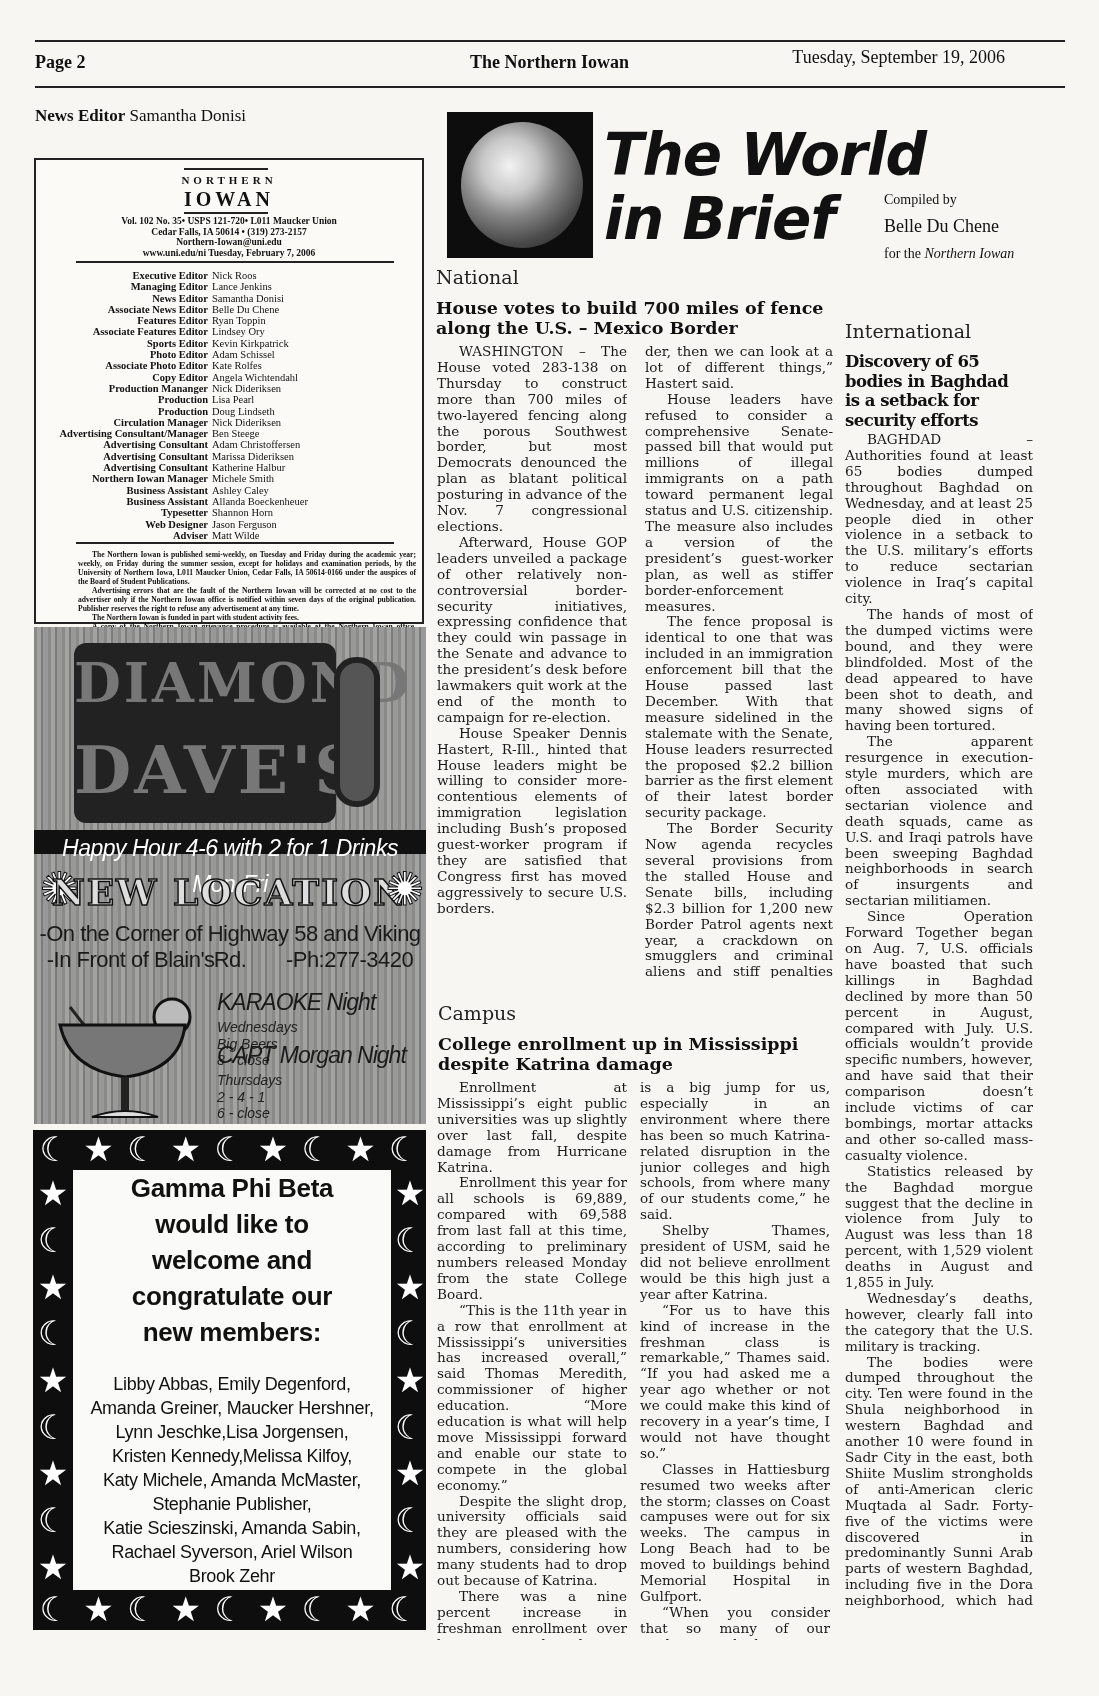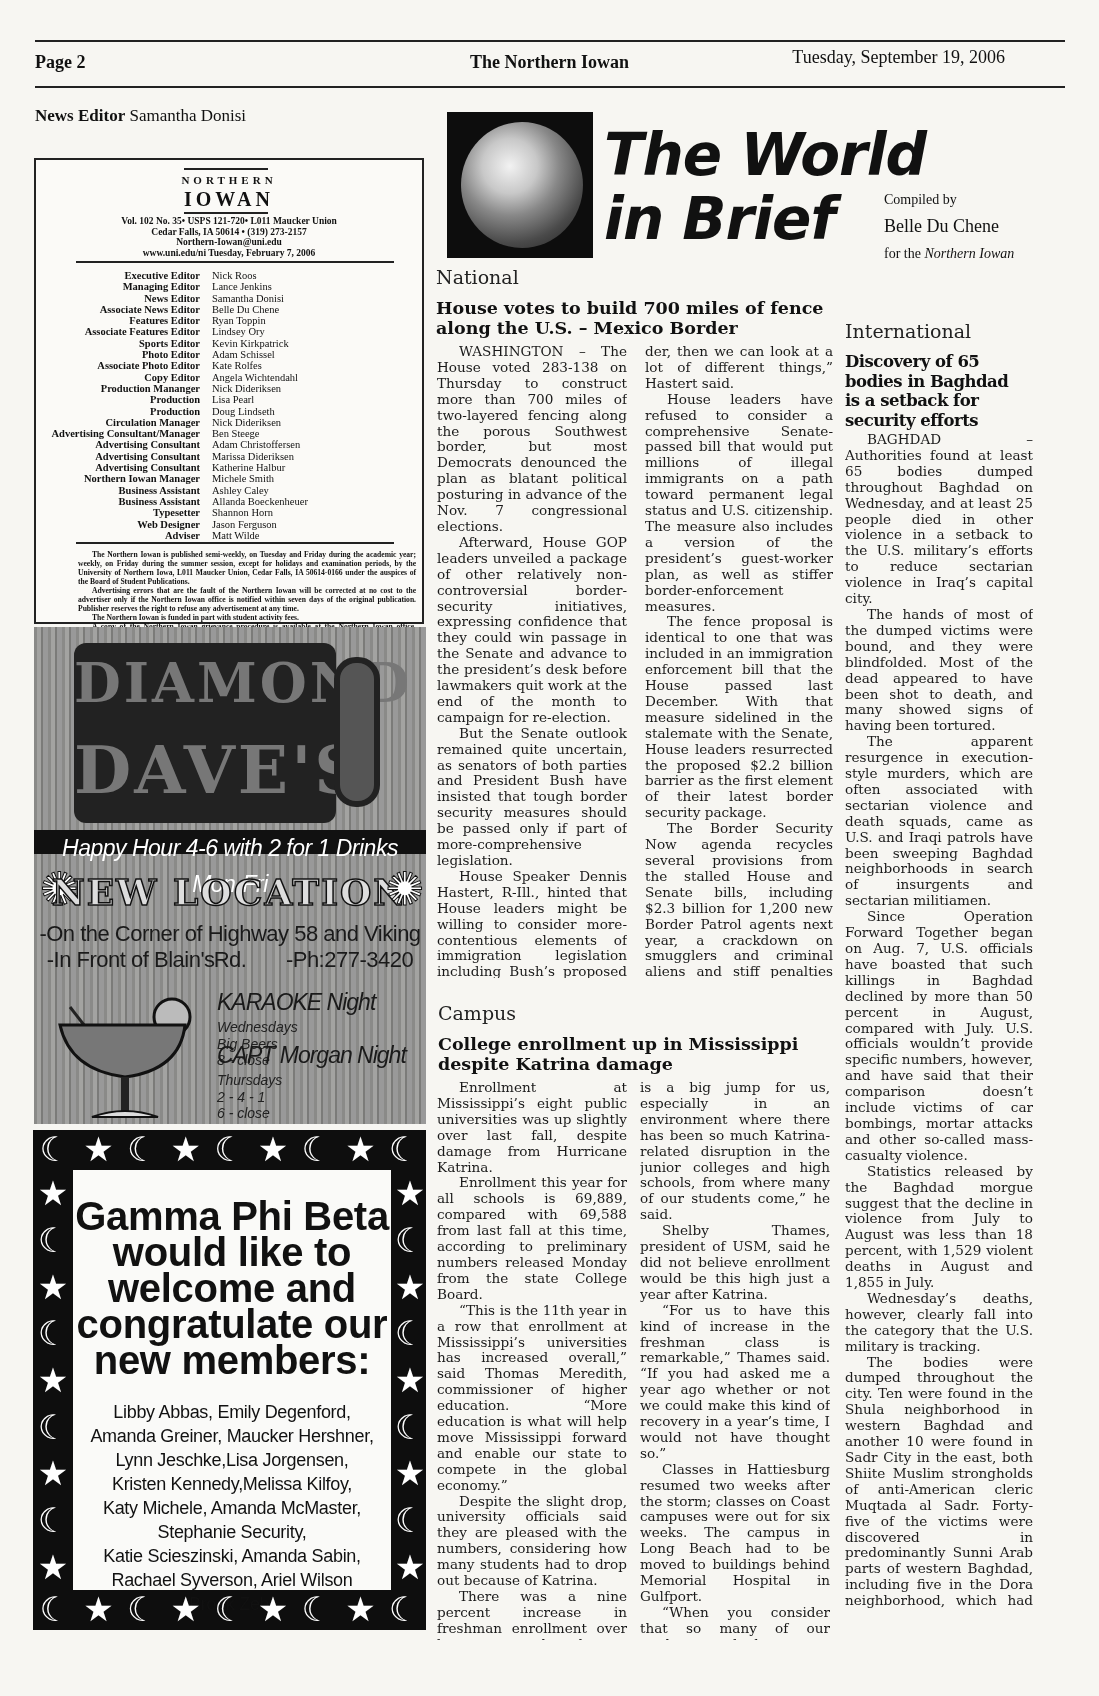--- a/index.html
+++ b/index.html
@@ -18,21 +18,21 @@
 
   
   .masthead { left: 34px; top: 158px; width: 390px; height: 466px; border: 2px solid #222; background: #fbfaf7; }
   .mh-rule { position: absolute; left: 148px; width: 84px; height: 2px; background: #222; }
   .mh-north { position: absolute; top: 14px; left: 0; width: 100%; text-align: center; font-size: 11px; letter-spacing: 4px; font-weight: bold; }
   .mh-iowa { position: absolute; top: 28px; left: 0; width: 100%; text-align: center; font-size: 20px; letter-spacing: 4px; font-weight: bold; }
   .mh-info { position: absolute; top: 56px; left: 0; width: 100%; text-align: center; font-size: 9.5px; font-weight: bold; line-height: 10.5px; }
   .mh-divider { position: absolute; left: 40px; width: 318px; height: 2px; background: #222; }
   .staff { position: absolute; top: 110px; left: 0; width: 100%; font-size: 10.5px; line-height: 11.3px; }
   .staff-row { display: flex; }
-  .staff-role { width: 176px; text-align: right; font-weight: bold; padding-right: 12px; white-space: nowrap; }
+  .staff-role { width: 176px; text-align: right; font-weight: bold; padding-right: 4px; white-space: nowrap; }
   .staff-name { white-space: nowrap; }
   .mh-fine { position: absolute; top: 338px; left: 6px; right: 6px; font-size: 7.6px; line-height: 9px; font-weight: bold; text-align: justify; margin-left: 36px; }
   .mh-fine p { text-indent: 14px; }
 
   
   .dd-ad { left: 34px; top: 627px; width: 392px; height: 497px; overflow: hidden;
     background: repeating-linear-gradient(90deg, #8a8a88 0 3px, #a3a3a1 3px 7px, #7b7b79 7px 9px, #999 9px 14px); }
   .dd-logo { position: absolute; left: 40px; top: 16px; width: 262px; height: 180px; background: #222; border-radius: 12px;
     filter: none; }
   .dd-word { position: absolute; left: 0; width: 100%; text-align: center; font-family: "DejaVu Serif", serif; font-weight: bold; color: #777; letter-spacing: 3px; }
@@ -47,21 +47,21 @@
   .dd-line { position: absolute; left: 0; width: 100%; text-align: center; font-family: "Liberation Sans", sans-serif; font-size: 22px; color: #1a1a1a; letter-spacing: -0.5px; }
   .dd-evt-title { position: absolute; left: 183px; font-family: "Liberation Sans", sans-serif; font-style: italic; font-size: 23px; color: #1a1a1a; letter-spacing: -1px; }
   .dd-evt-sub { position: absolute; left: 183px; font-family: "Liberation Sans", sans-serif; font-style: italic; font-size: 14px; line-height: 16.5px; color: #222; }
   .dd-glass { position: absolute; left: 16px; top: 368px; width: 150px; height: 125px; }
 
   
   .gpb { left: 33px; top: 1130px; width: 393px; height: 500px; background: #0e0e0e; overflow: hidden; }
   .gpb-border-row { position: absolute; left: 0; width: 100%; display: flex; justify-content: space-around; color: #fff; font-size: 34px; line-height: 40px; }
   .gpb-border-col { position: absolute; top: 40px; height: 420px; display: flex; flex-direction: column; justify-content: space-around; color: #fff; font-size: 34px; width: 40px; text-align: center; }
   .gpb-inner { position: absolute; left: 40px; top: 40px; width: 318px; height: 420px; background: #fafaf8; text-align: center; font-family: "Liberation Sans", sans-serif; }
-  .gpb-headline { margin-top: 28px; font-weight: bold; font-size: 40px; line-height: 36px; letter-spacing: -0.3px; }
+  .gpb-headline { margin-top: 0; font-weight: bold; font-size: 26px; line-height: 36px; letter-spacing: -0.3px; }
   .gpb-names { margin-top: 22px; font-size: 18px; line-height: 24px; letter-spacing: -0.3px; }
 
   
   .globe { left: 447px; top: 112px; width: 146px; height: 146px; background: #0d0d0d; }
   .globe-sphere { position: absolute; left: 14px; top: 10px; width: 122px; height: 126px; border-radius: 50%;
     background: radial-gradient(circle at 40% 35%, #f2f2f2 0%, #c8c8c8 25%, #888 45%, #4a4a4a 70%, #1a1a1a 100%); }
   .wib-title { left: 604px; top: 126px; font-family: "DejaVu Sans", sans-serif; font-style: italic; font-weight: bold; font-size: 58px; line-height: 58px; letter-spacing: -1px; }
   .compiled { left: 884px; top: 186px; font-size: 14px; line-height: 27px; }
   .compiled .big { font-size: 18px; }
   .compiled i { font-style: italic; }
@@ -290,21 +290,21 @@
       <div>welcome and</div>
       <div>congratulate our</div>
       <div>new members:</div>
     </div>
     <div class="gpb-names">
       <div>Libby Abbas, Emily Degenford,</div>
       <div>Amanda Greiner, Maucker Hershner,</div>
       <div>Lynn Jeschke,Lisa Jorgensen,</div>
       <div>Kristen Kennedy,Melissa Kilfoy,</div>
       <div>Katy Michele, Amanda McMaster,</div>
-      <div>Stephanie Security,</div>
+      <div>Stephanie Publisher,</div>
       <div>Katie Scieszinski, Amanda Sabin,</div>
       <div>Rachael Syverson, Ariel Wilson</div>
       <div>Brook Zehr</div>
     </div>
   </div>
   <div class="gpb-border-row" style="top:460px;">
     <span>☾</span>
       <span>★</span>
       <span>☾</span>
       <span>★</span>
@@ -328,21 +328,20 @@
   <div class="big">Belle Du Chene</div>
   <div><span>for the</span> <i>Northern Iowan</i></div>
 </div>
 
 <div class="section-label" style="left:436px; top:266px;">National</div>
 <div class="headline" style="left:436px; top:298px; width:400px; font-size:17.5px; line-height:20px;">House votes to build 700 miles of fence along the U.S. – Mexico Border</div>
 
 <div class="col" style="left:437px; top:344px; width:190px; height:634px;">
   <p>WASHINGTON – The House voted 283-138 on Thursday to construct more than 700 miles of two-layered fencing along the porous Southwest border, but most Democrats denounced the plan as blatant political posturing in advance of the Nov. 7 congressional elections.</p>
   <p>Afterward, House GOP leaders unveiled a package of other relatively non-controversial border-security initiatives, expressing confidence that they could win passage in the Senate and advance to the president’s desk before lawmakers quit work at the end of the month to campaign for re-election.</p>
-  <p>But the Senate outlook remained quite uncertain, as senators of both parties and President Bush have insisted that tough border security measures should be passed only if part of more-comprehensive legislation.</p>
   <p>House Speaker Dennis Hastert, R-Ill., hinted that House leaders might be willing to consider more-contentious elements of immigration legislation including Bush’s proposed guest-worker program if they are satisfied that Congress first has moved aggressively to secure U.S. borders.</p>
 
 </div>
 <div class="col" style="left:645px; top:344px; width:188px; height:634px;">
   <p class="noind">der, then we can look at a lot of different things,” Hastert said.</p>
   <p>House leaders have refused to consider a comprehensive Senate-passed bill that would put millions of illegal immigrants on a path toward permanent legal status and U.S. citizenship. The measure also includes a version of the president’s guest-worker plan, as well as stiffer border-enforcement measures.</p>
   <p>The fence proposal is identical to one that was included in an immigration enforcement bill that the House passed last December. With that measure sidelined in the stalemate with the Senate, House leaders resurrected the proposed $2.2 billion barrier as the first element of their latest border security package.</p>
   <p>The Border Security Now agenda recycles several provisions from the stalled House and Senate bills, including $2.3 billion for 1,200 new Border Patrol agents next year, a crackdown on smugglers and criminal aliens and stiff penalties for the construction of border tunnels.</p>
 
 </div>

